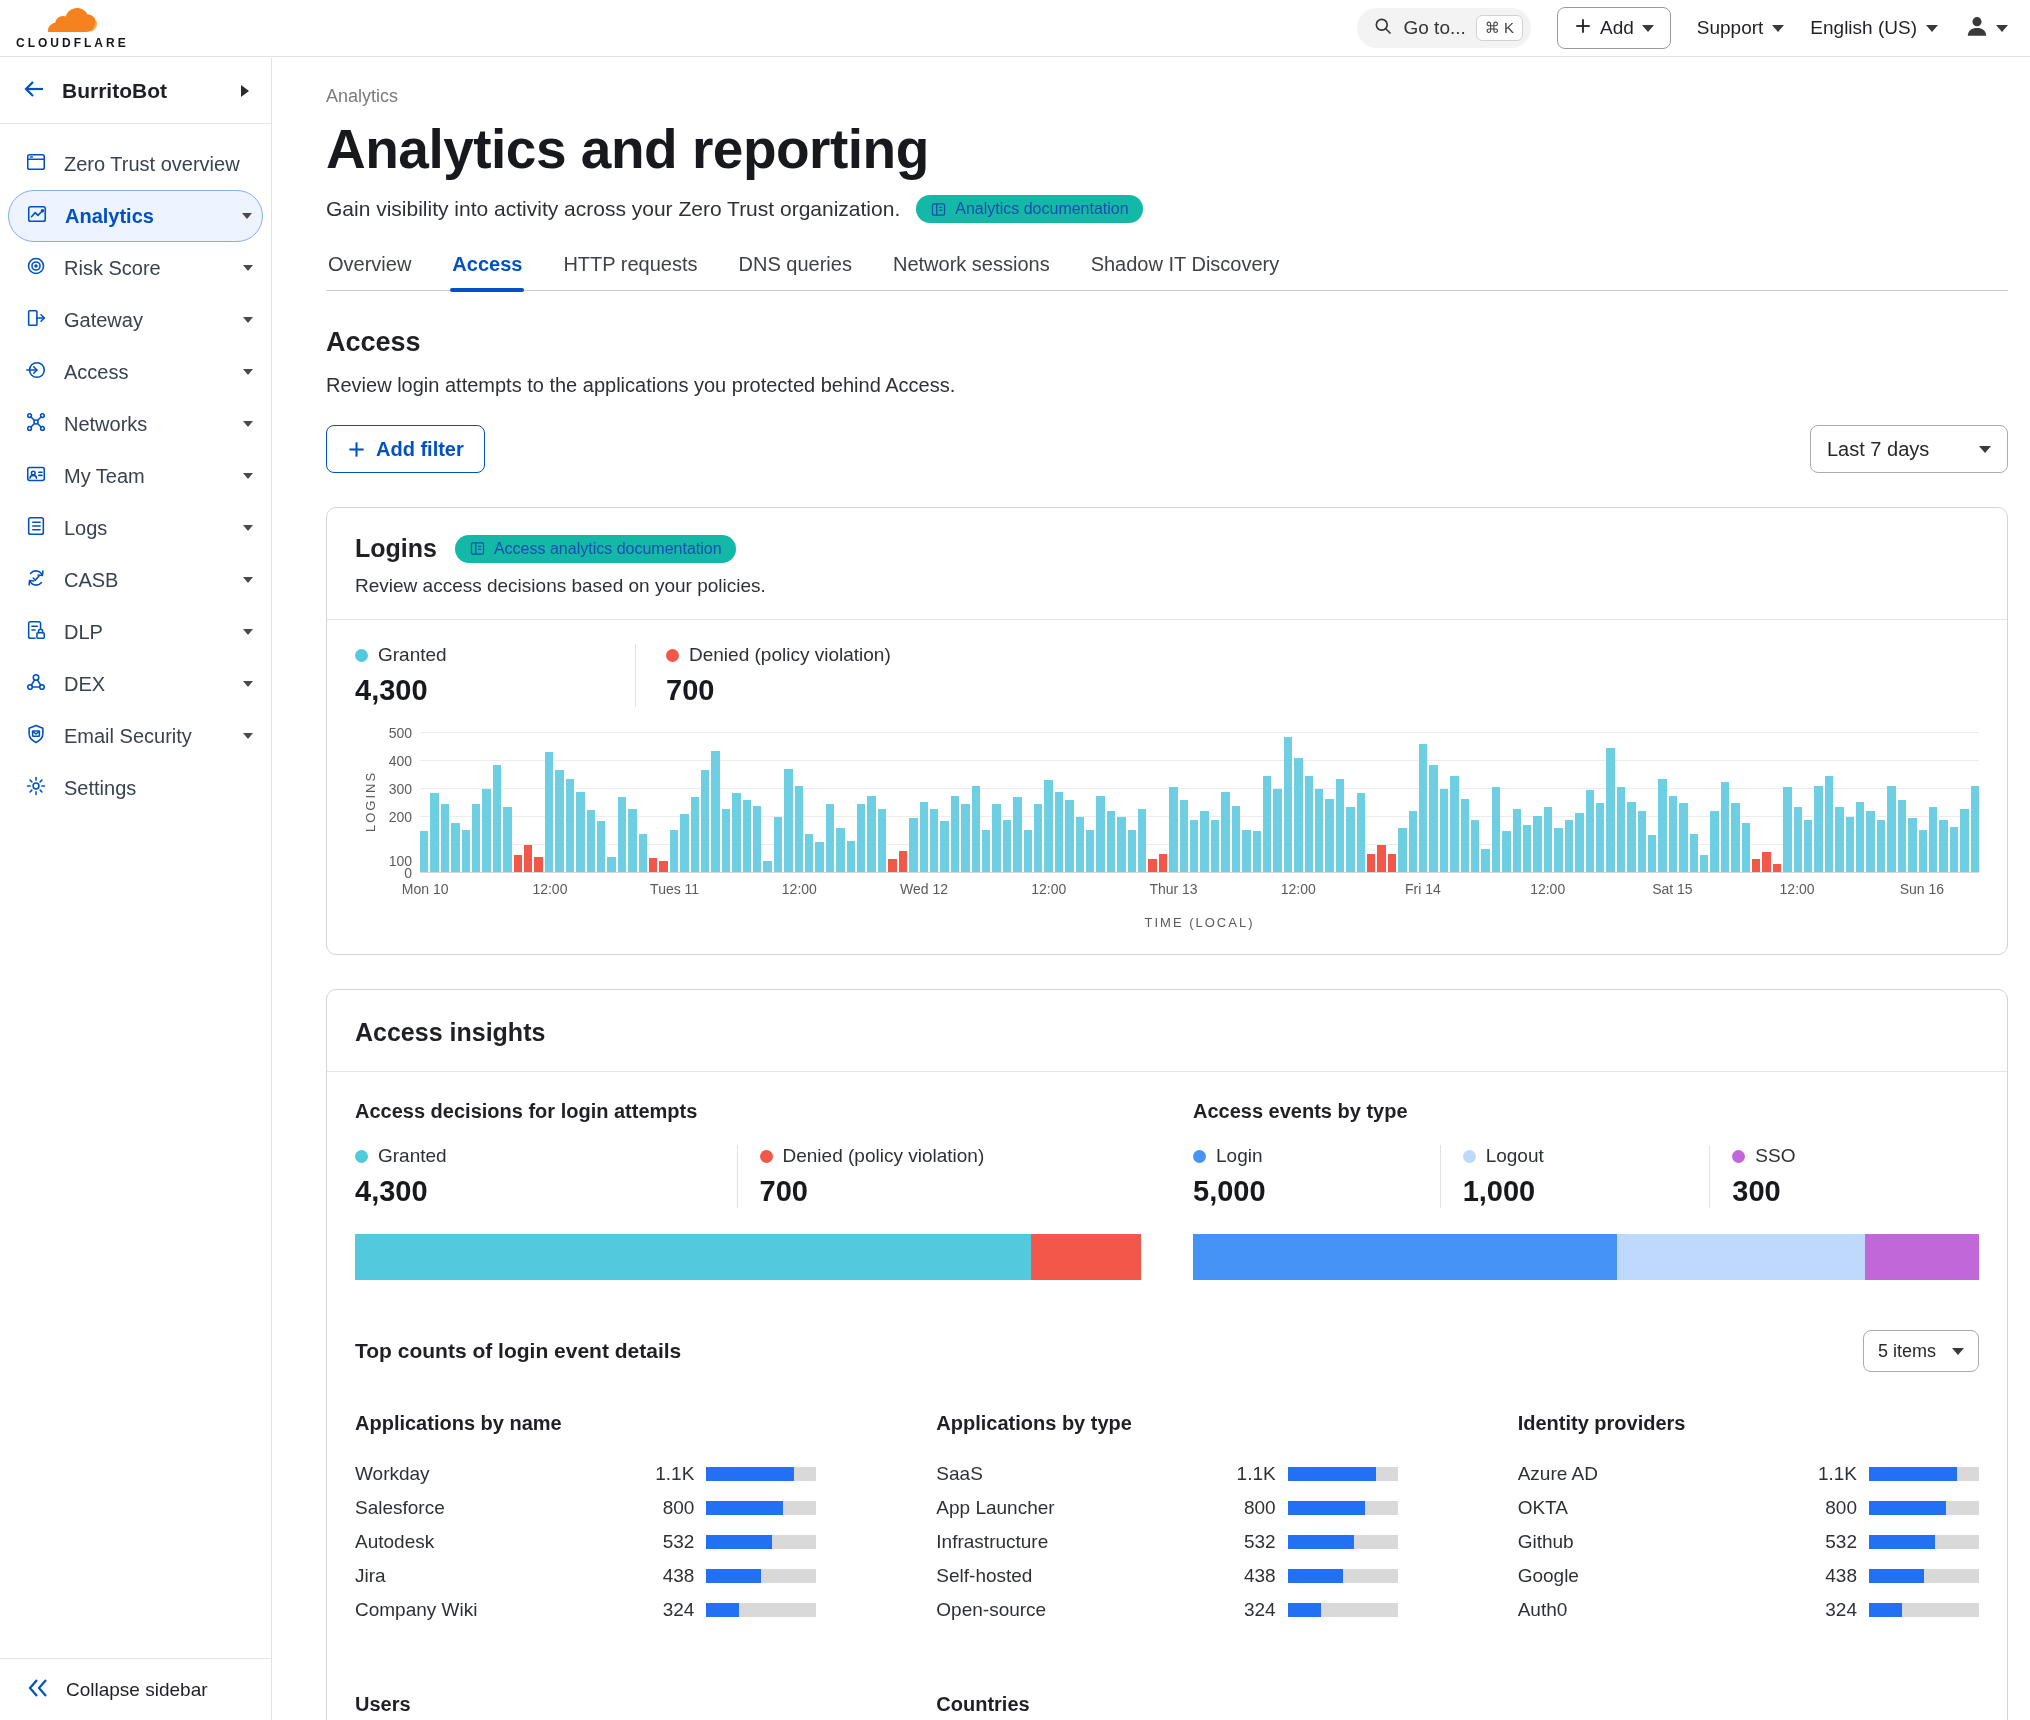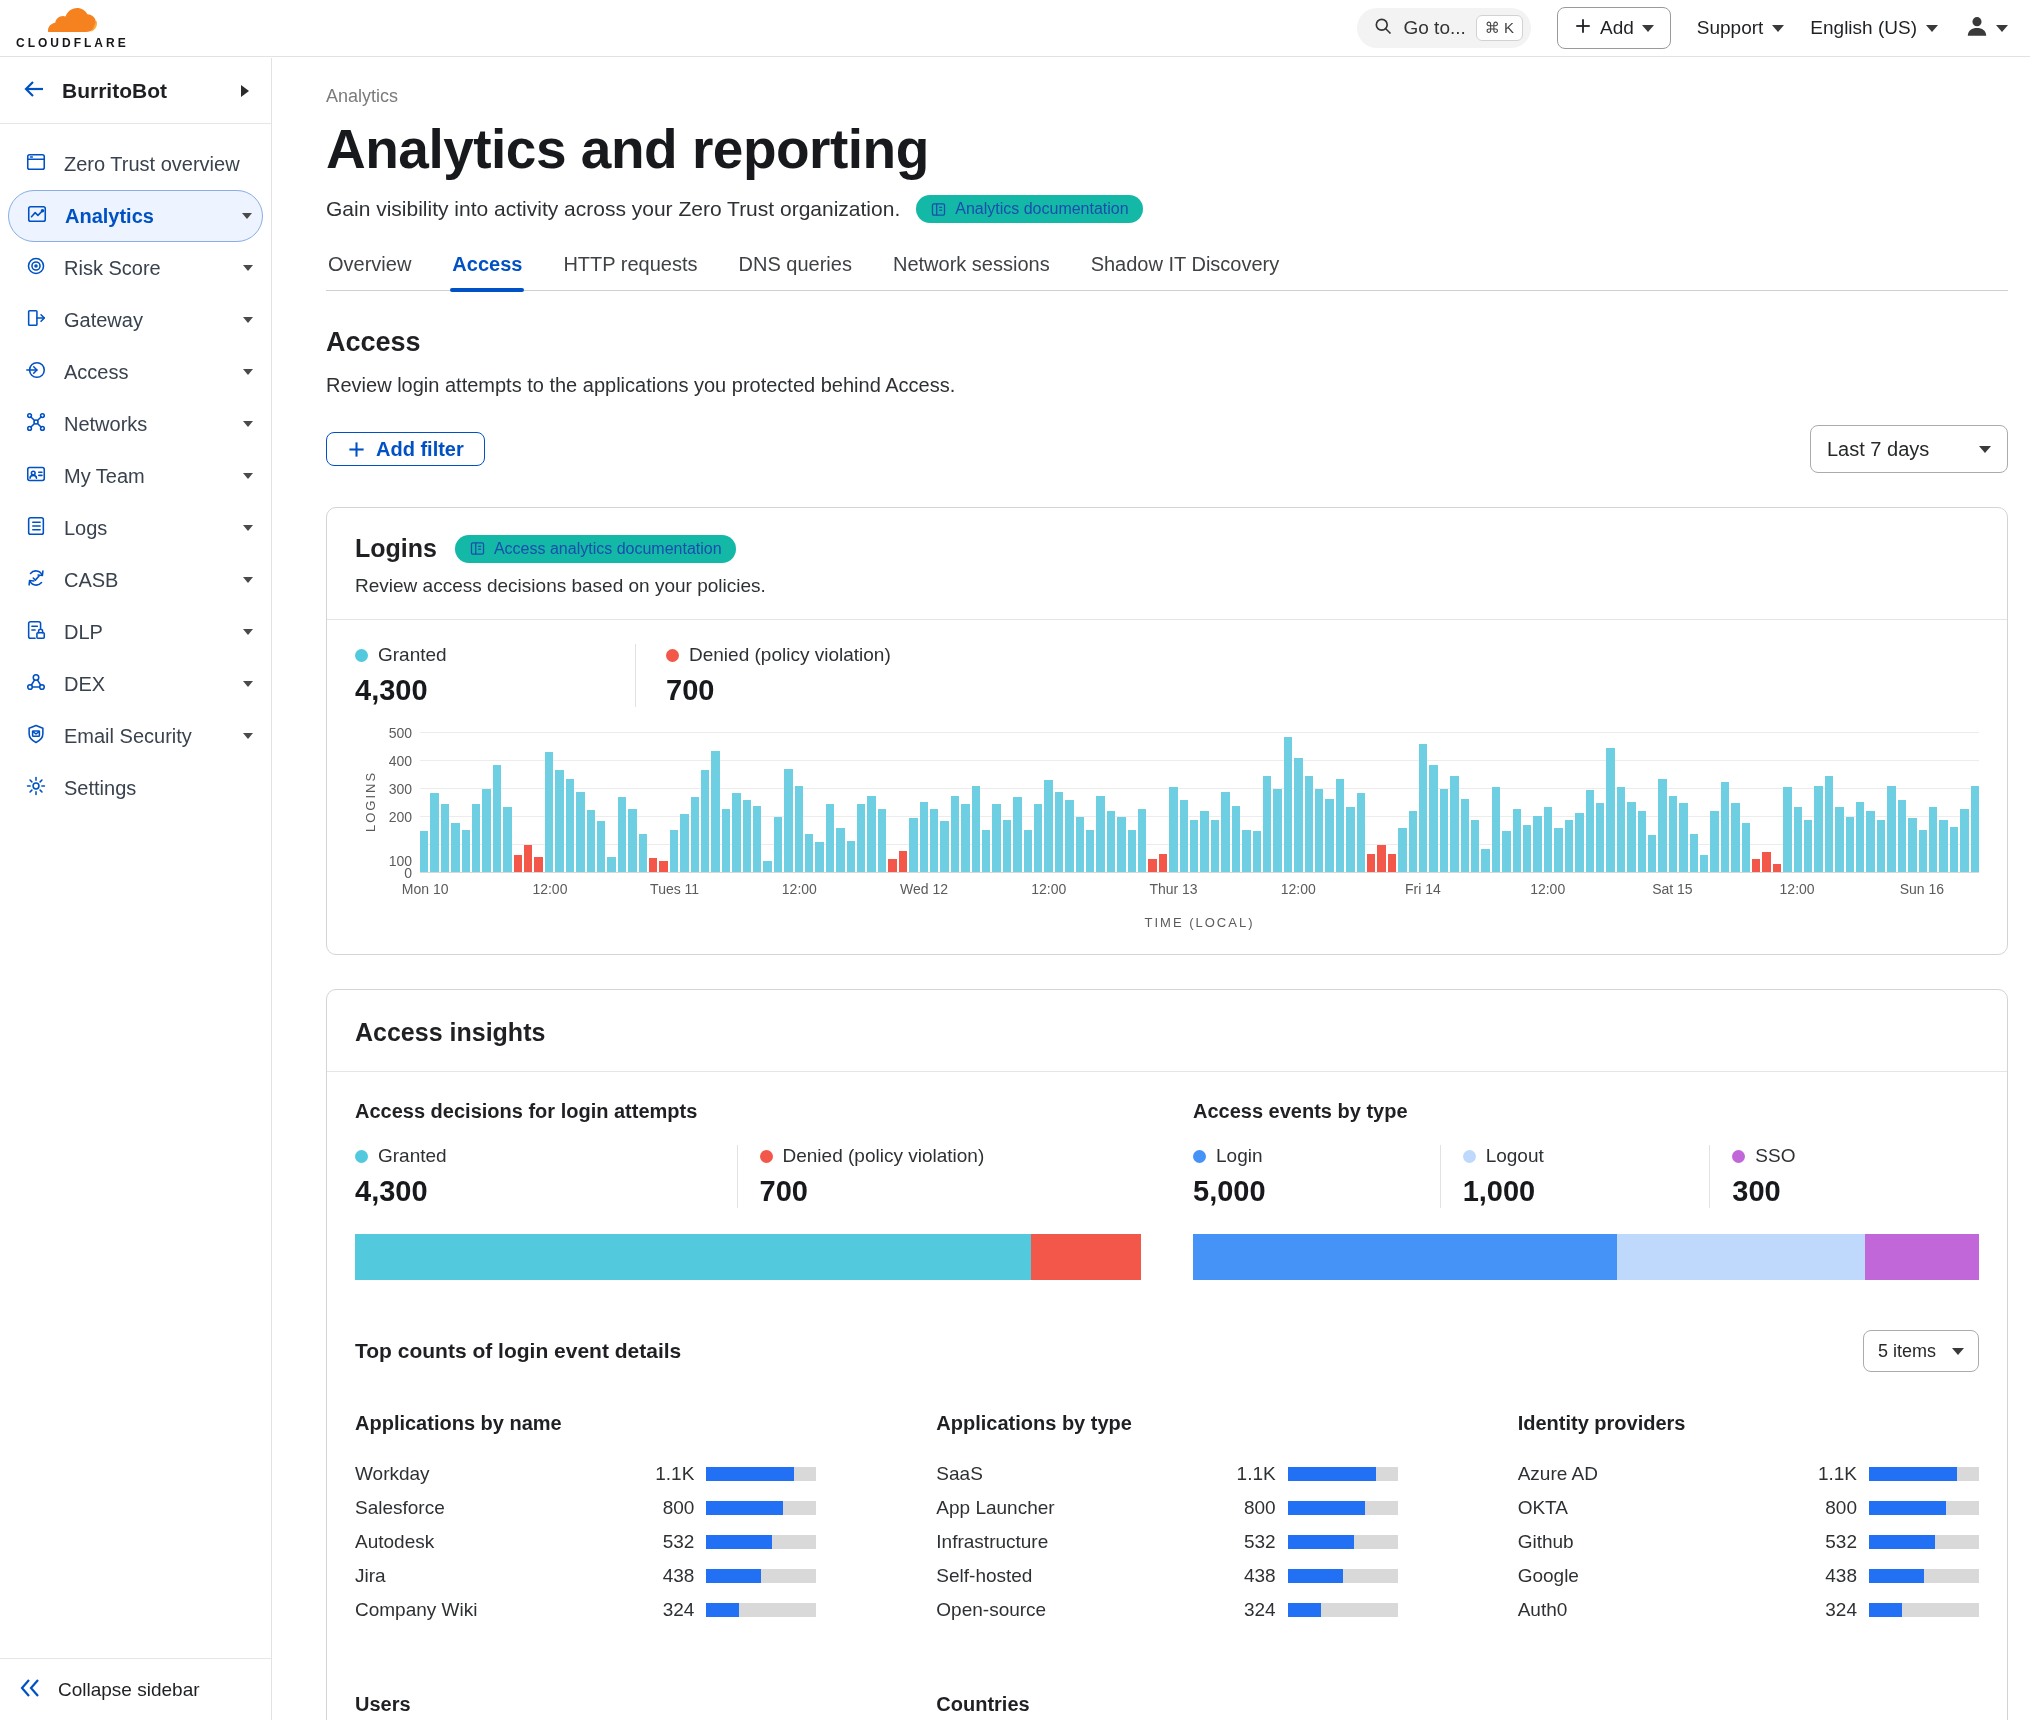--- a/index.html
+++ b/index.html
@@ -35,42 +35,42 @@
                  border-left:8px solid #2b2b2b; }
   .nav { padding:14px 0 0 0; flex:1; }
   .nav-item { height:52px; display:flex; align-items:center; gap:17px; padding:0 18px 0 25px;
               cursor:pointer; color:#39424e; }
   .nav-item .lbl { font-size:20px; flex:1; color:#39424e; }
   .nav-item svg { color:#0051c3; flex:0 0 auto; }
   .nav-item .caret-down { border-top-width:6px; border-left-width:5px; border-right-width:5px; border-top-color:#4a4a4a;}
   .nav-item.active { background:#edf4ff; border:1px solid #88aee3; border-radius:28px; margin:0 8px; padding:0 10px 0 17px; height:52px;}
   .nav-item.active .lbl { color:#0051c3; font-weight:bold; }
   .collapse-row { border-top:1px solid #e6e6e6; height:62px; display:flex; align-items:center; gap:16px;
-                  padding:0 18px; cursor:pointer; }
+                  padding:0 26px; cursor:pointer; }
   .collapse-row .lbl { font-size:19px; color:#1f2023; }
 
   
   .main { position:absolute; top:58px; left:272px; width:1758px; bottom:0; background:#fff;
           padding:28px 22px 0 54px; overflow:hidden;}
   .breadcrumb { color:#7b7b7b; font-size:18px; }
   h1.page-title { font-size:55px; font-weight:bold; color:#17191c; margin-top:10px; letter-spacing:-0.5px;}
   .subtitle-row { display:flex; align-items:center; gap:16px; margin-top:14px; }
   .subtitle { font-size:21px; color:#2e3134; }
   .doc-badge { display:inline-flex; align-items:center; gap:8px; background:#14b8a6; color:#1b4dae;
                border-radius:16px; padding:5px 14px; font-size:16px; cursor:pointer; white-space:nowrap;}
   .tabs { display:flex; gap:37px; margin-top:30px; border-bottom:1px solid #cfcfcf; }
   .tab { font-size:20px; color:#3f4245; padding:0 2px 14px 2px; cursor:pointer; position:relative;}
   .tab.active { color:#0051c3; font-weight:bold; }
   .tab.active:after { content:""; position:absolute; left:0; right:0; bottom:-2px; height:4px; background:#0051c3; border-radius:2px;}
 
   h2.section-title { font-size:27px; font-weight:bold; margin-top:36px; }
   .section-desc { font-size:20px; color:#2e3134; margin-top:16px; }
   .filter-row { display:flex; align-items:center; justify-content:space-between; margin-top:28px; }
   .add-filter { display:flex; align-items:center; gap:10px; border:1px solid #0051c3; color:#0051c3;
-                background:#fff; border-radius:8px; height:34px; padding:10px 20px; font-size:20px; font-weight:bold; cursor:pointer;}
+                background:#fff; border-radius:8px; height:48px; padding:10px 20px; font-size:20px; font-weight:bold; cursor:pointer;}
   .select-box { display:flex; align-items:center; justify-content:space-between; border:1px solid #ababab;
                 background:#fff; border-radius:8px; height:48px; padding:0 16px; font-size:20px; color:#26282a;
                 min-width:198px; cursor:pointer; gap:14px;}
 
   .card { background:#fff; border:1px solid #d4d4d4; border-radius:10px; margin-top:34px; }
   .card-head { padding:26px 28px 22px 28px; border-bottom:1px solid #e5e5e5; }
   .card-title-row { display:flex; align-items:center; gap:18px; }
   .card-title { font-size:25px; font-weight:bold; }
   .card-sub { font-size:19px; color:#2e3134; margin-top:12px; }
 

